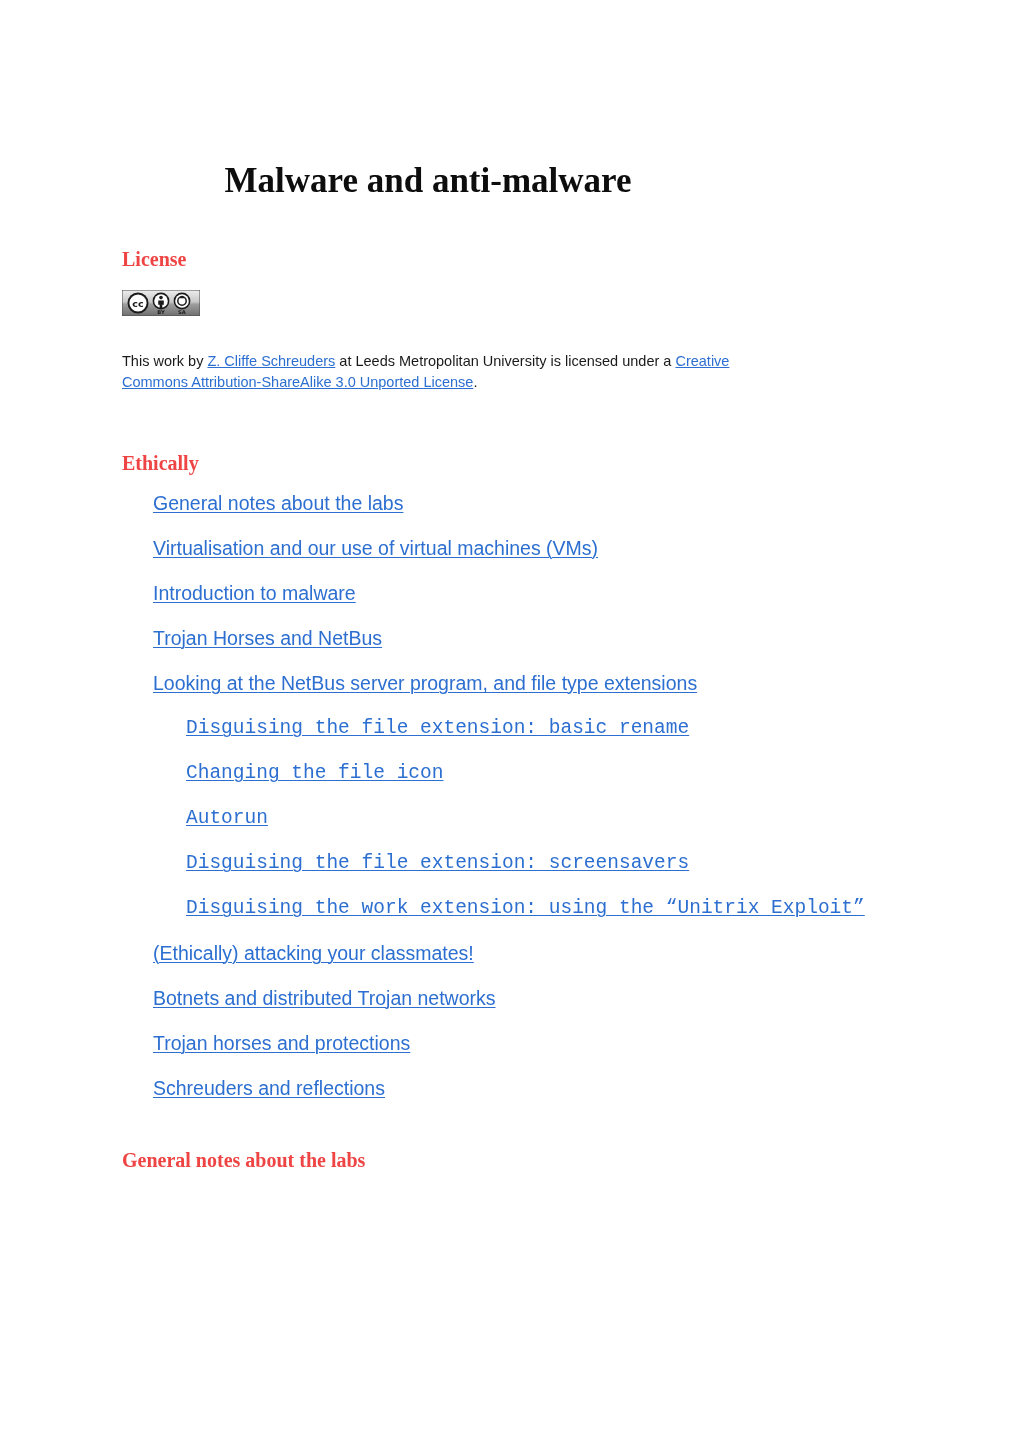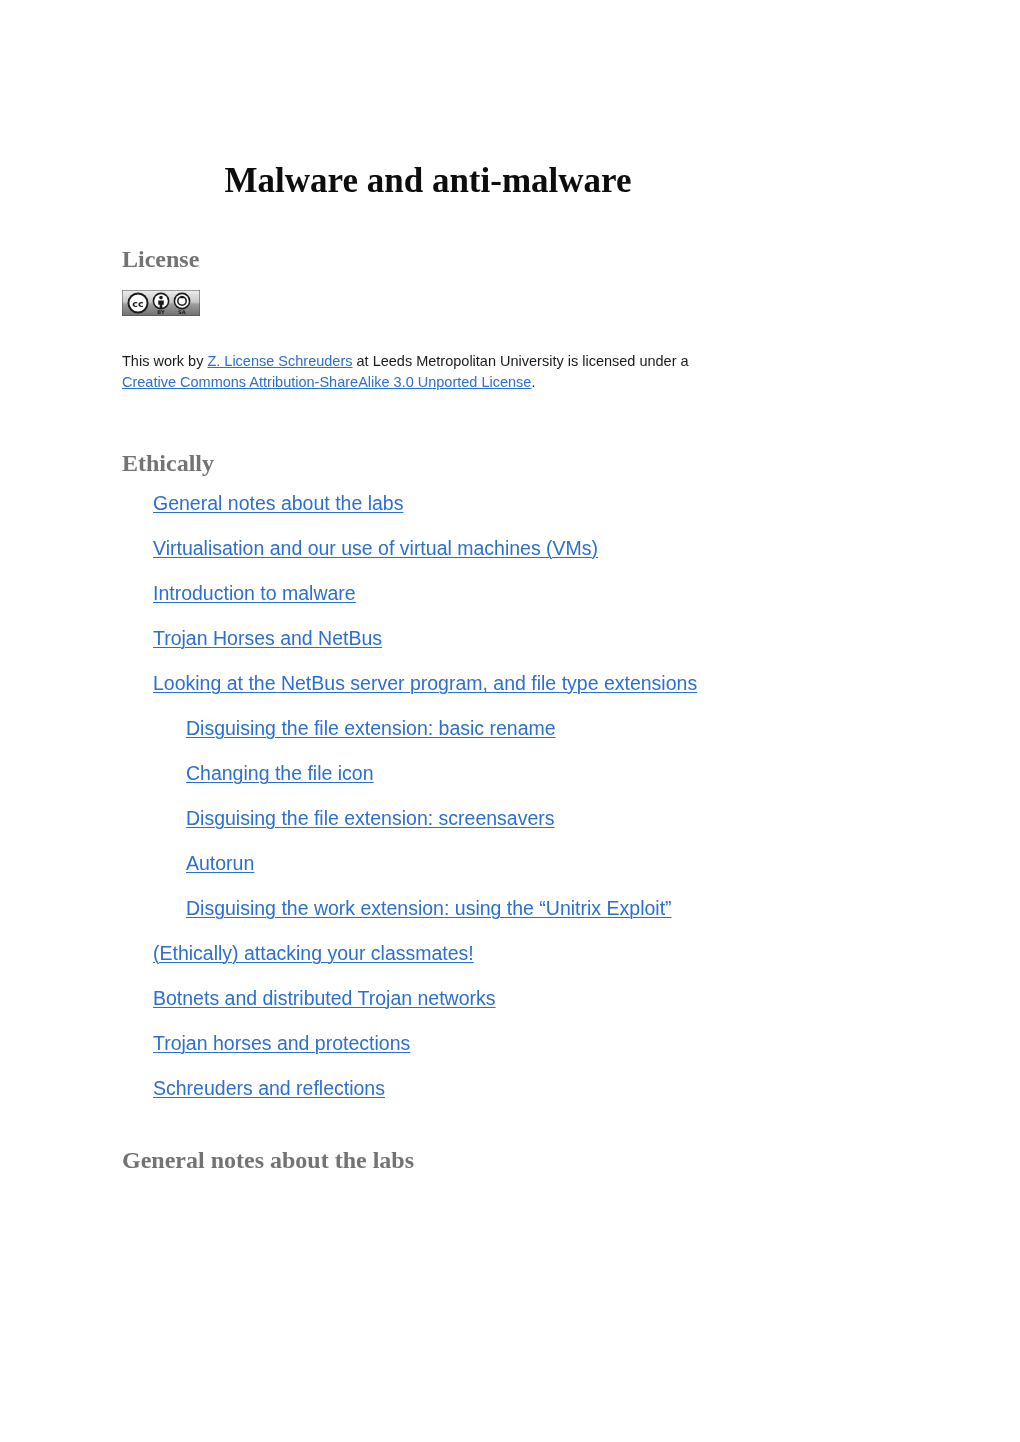--- a/index.html
+++ b/index.html
@@ -37,23 +37,23 @@
     color: #0d0d0d;
   }
   .doc-title .title-line {
     display: block;
   }
 
   
   .h1 {
     font-family: "Liberation Serif", "DejaVu Serif", serif;
     font-weight: bold;
-    font-size: 24px;
+    font-size: 20px;
     line-height: 28px;
-    color: #737373;
+    color: #ef4444;
     margin: 0;
   }
   .license-heading { padding-top: 44px; }
   .contents-heading { padding-top: 42px; }
   .general-heading  { padding-top: 46px; }
 
   
   .cc-badge-wrap {
     padding-top: 17px;
     text-align: center;
@@ -86,20 +86,21 @@
   .toc-item {
     font-family: "Liberation Sans", sans-serif;
     font-size: 19.5px;
     line-height: 24px;
     margin-top: 21px;
     padding-left: 31px;
     white-space: nowrap;
   }
   .toc-item.level-2 {
     padding-left: 64px;
+    font-family: Liberation Mono, monospace;
   }
   .toc-item:first-child {
     margin-top: 0;
   }
   .toc-link {
     color: #2c6fd1;
     text-decoration: underline;
     text-underline-offset: 2px;
     text-decoration-thickness: 1px;
   }
@@ -140,35 +141,35 @@
 
       <circle cx="60" cy="11" r="8.4" fill="#1a1a1a"></circle>
       <circle cx="60" cy="11" r="6.8" fill="#ffffff"></circle>
       <circle cx="60" cy="11" r="4.2" fill="none" stroke="#1a1a1a" stroke-width="1.5"></circle>
       <path d="M60 5.6l3 2.6h-6z" fill="#1a1a1a"></path>
       <text x="60" y="24.4" font-family="DejaVu Sans, sans-serif" font-size="5.2" font-weight="bold" fill="#1a1a1a" text-anchor="middle">SA</text>
     </svg>
   </div>
 
   <p class="license-text">
-    <span>This work by </span><a class="lnk" href="#">Z. License Schreuders</a><span> at Leeds Metropolitan University is licensed under a </span><a class="lnk" href="#">Creative Commons Attribution-ShareAlike 3.0 Unported License</a><span>.</span>
+    <span>This work by </span><a class="lnk" href="#">Z. Cliffe Schreuders</a><span> at Leeds Metropolitan University is licensed under a </span><a class="lnk" href="#">Creative Commons Attribution-ShareAlike 3.0 Unported License</a><span>.</span>
   </p>
 
   <h2 class="h1 contents-heading">Ethically</h2>
 
   <nav class="toc">
     <div class="toc-item"><a class="toc-link" href="#">General notes about the labs</a></div>
     <div class="toc-item"><a class="toc-link" href="#">Virtualisation and our use of virtual machines (VMs)</a></div>
     <div class="toc-item"><a class="toc-link" href="#">Introduction to malware</a></div>
     <div class="toc-item"><a class="toc-link" href="#">Trojan Horses and NetBus</a></div>
     <div class="toc-item"><a class="toc-link" href="#">Looking at the NetBus server program, and file type extensions</a></div>
     <div class="toc-item level-2"><a class="toc-link" href="#">Disguising the file extension: basic rename</a></div>
     <div class="toc-item level-2"><a class="toc-link" href="#">Changing the file icon</a></div>
+    <div class="toc-item level-2"><a class="toc-link" href="#">Autorun</a></div>
     <div class="toc-item level-2"><a class="toc-link" href="#">Disguising the file extension: screensavers</a></div>
-    <div class="toc-item level-2"><a class="toc-link" href="#">Autorun</a></div>
     <div class="toc-item level-2"><a class="toc-link" href="#">Disguising the work extension: using the “Unitrix Exploit”</a></div>
     <div class="toc-item"><a class="toc-link" href="#">(Ethically) attacking your classmates!</a></div>
     <div class="toc-item"><a class="toc-link" href="#">Botnets and distributed Trojan networks</a></div>
     <div class="toc-item"><a class="toc-link" href="#">Trojan horses and protections</a></div>
     <div class="toc-item"><a class="toc-link" href="#">Schreuders and reflections</a></div>
   </nav>
 
   <h2 class="h1 general-heading">General notes about the labs</h2>
 
 </div>

